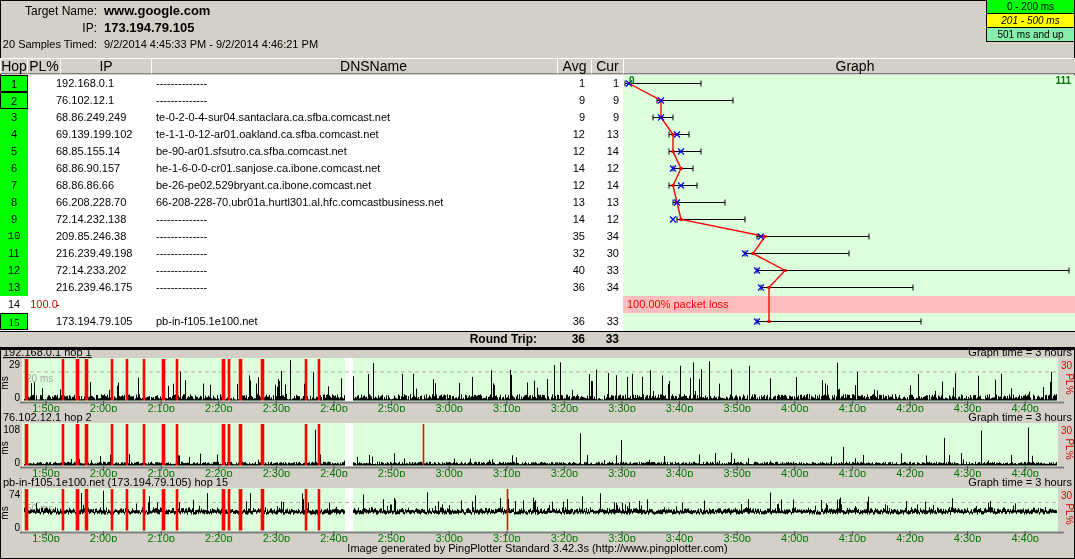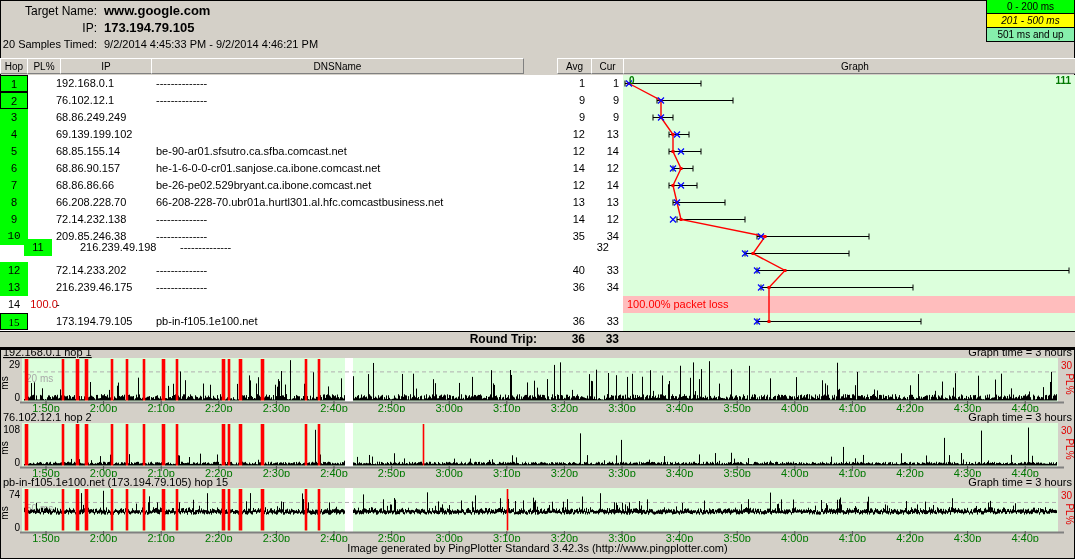--- a/index.html
+++ b/index.html
@@ -5,21 +5,21 @@
   html,body{margin:0;padding:0;}
   body{font-family:"Liberation Sans",sans-serif;background:#888;}
   .app{position:relative;width:1075px;height:559px;background:#d4d0c8;overflow:hidden;
        box-shadow:inset 0 0 0 1px #000;}
   .hlabel{position:absolute;left:0;width:97px;text-align:right;font-size:12px;color:#000;white-space:nowrap;}
   .hvalue{position:absolute;left:104px;font-size:12px;color:#000;white-space:nowrap;}
   .bold{font-weight:bold;font-size:13px;}
   .legend{position:absolute;left:986px;top:0;width:89px;}
   .legend-item{height:13px;line-height:13px;text-align:center;font-size:10px;border:1px solid #000;margin-top:-1px;color:#000;}
   .thead{position:absolute;left:0;top:58px;width:1075px;height:16px;}
-  .thead-cell{position:absolute;top:0;height:16px;line-height:15px;text-align:center;font-size:10px;
+  .thead-cell{position:absolute;top:0;height:16px;line-height:15px;text-align:center;font-size:14px;
       background:#d4d0c8;border:1px solid;border-color:#fff #808080 #808080 #fff;box-sizing:border-box;color:#000;}
   .tbody{position:absolute;left:0;top:75px;width:623px;height:256px;background:#fff;}
   .trow{position:absolute;left:0;width:623px;height:17px;}
   .cell{position:absolute;top:0;height:17px;line-height:17px;font-size:11px;white-space:nowrap;overflow:visible;color:#000;}
   .hopcell{left:0;width:28px;text-align:center;box-sizing:border-box;}
   .plcell{left:28px;width:32px;text-align:center;color:#d00000;}
   .ipcell{left:56px;width:96px;}
   .dnscell{left:156px;width:400px;}
   .avgcell{left:551px;width:34px;text-align:right;}
   .curcell{left:585px;width:34px;text-align:right;}
@@ -49,21 +49,21 @@
   <div class="legend">
     <div class="legend-item" id="leg0" style="background: rgb(0, 255, 0);">0 - 200 ms</div>
     <div class="legend-item" id="leg1" style="background: rgb(255, 255, 0); font-style: italic;">201 - 500 ms</div>
     <div class="legend-item" id="leg2" style="background: #86efac;">501 ms and up</div>
   </div>
 
   <div class="thead">
     <div class="thead-cell" style="left:0;width:28px">Hop</div>
     <div class="thead-cell" style="left:27px;width:34px">PL%</div>
     <div class="thead-cell" style="left:60px;width:92px">IP</div>
-    <div class="thead-cell" style="left:151px;width:373px">DNSName</div>
+    <div class="thead-cell" style="left:151px;width:445px">DNSName</div>
     <div class="thead-cell" style="left:557px;width:35px">Avg</div>
     <div class="thead-cell" style="left:591px;width:33px">Cur</div>
     <div class="thead-cell" style="left:623px;width:464px">Graph</div>
   </div>
 
   <div class="tbody" id="tbody">
       <div class="trow" style="top: 0px;">
         <span class="cell hopcell" style="background: rgb(0, 255, 0); border: 1px solid rgb(0, 0, 0);">1</span>
         <span class="cell plcell"></span>
         <span class="cell ipcell">192.168.0.1</span>
@@ -76,27 +76,29 @@
         <span class="cell plcell"></span>
         <span class="cell ipcell">76.102.12.1</span>
         <span class="cell dnscell">--------------</span>
         <span class="cell avgcell">9</span>
         <span class="cell curcell">9</span>
       </div>
       <div class="trow" style="top: 34px;">
         <span class="cell hopcell" style="background: rgb(0, 255, 0);">3</span>
         <span class="cell plcell"></span>
         <span class="cell ipcell">68.86.249.249</span>
+        <span class="cell dnscell">te-0-2-0-4-sur04.santaclara.ca.sfba.comcast.net</span>
         <span class="cell avgcell">9</span>
         <span class="cell curcell">9</span>
       </div>
       <div class="trow" style="top: 51px;">
         <span class="cell hopcell" style="background: rgb(0, 255, 0);">4</span>
         <span class="cell plcell"></span>
         <span class="cell ipcell">69.139.199.102</span>
+        <span class="cell dnscell">te-1-1-0-12-ar01.oakland.ca.sfba.comcast.net</span>
         <span class="cell avgcell">12</span>
         <span class="cell curcell">13</span>
       </div>
       <div class="trow" style="top: 68px;">
         <span class="cell hopcell" style="background: rgb(0, 255, 0);">5</span>
         <span class="cell plcell"></span>
         <span class="cell ipcell">68.85.155.14</span>
         <span class="cell dnscell">be-90-ar01.sfsutro.ca.sfba.comcast.net</span>
         <span class="cell avgcell">12</span>
         <span class="cell curcell">14</span>
@@ -134,21 +136,21 @@
         <span class="cell curcell">12</span>
       </div>
       <div class="trow" style="top: 153px;">
         <span class="cell hopcell" style="background: rgb(0, 255, 0); font-family: Liberation Mono, monospace;">10</span>
         <span class="cell plcell"></span>
         <span class="cell ipcell">209.85.246.38</span>
         <span class="cell dnscell">--------------</span>
         <span class="cell avgcell">35</span>
         <span class="cell curcell">34</span>
       </div>
-      <div class="trow" style="top: 164px; margin-left: 24px;">
+      <div class="trow" style="top: 170px;">
         <span class="cell hopcell" style="background: rgb(0, 255, 0);">11</span>
         <span class="cell plcell"></span>
         <span class="cell ipcell">216.239.49.198</span>
         <span class="cell dnscell">--------------</span>
         <span class="cell avgcell">32</span>
         <span class="cell curcell">30</span>
       </div>
       <div class="trow" style="top: 187px;">
         <span class="cell hopcell" style="background: rgb(0, 255, 0);">12</span>
         <span class="cell plcell"></span>

